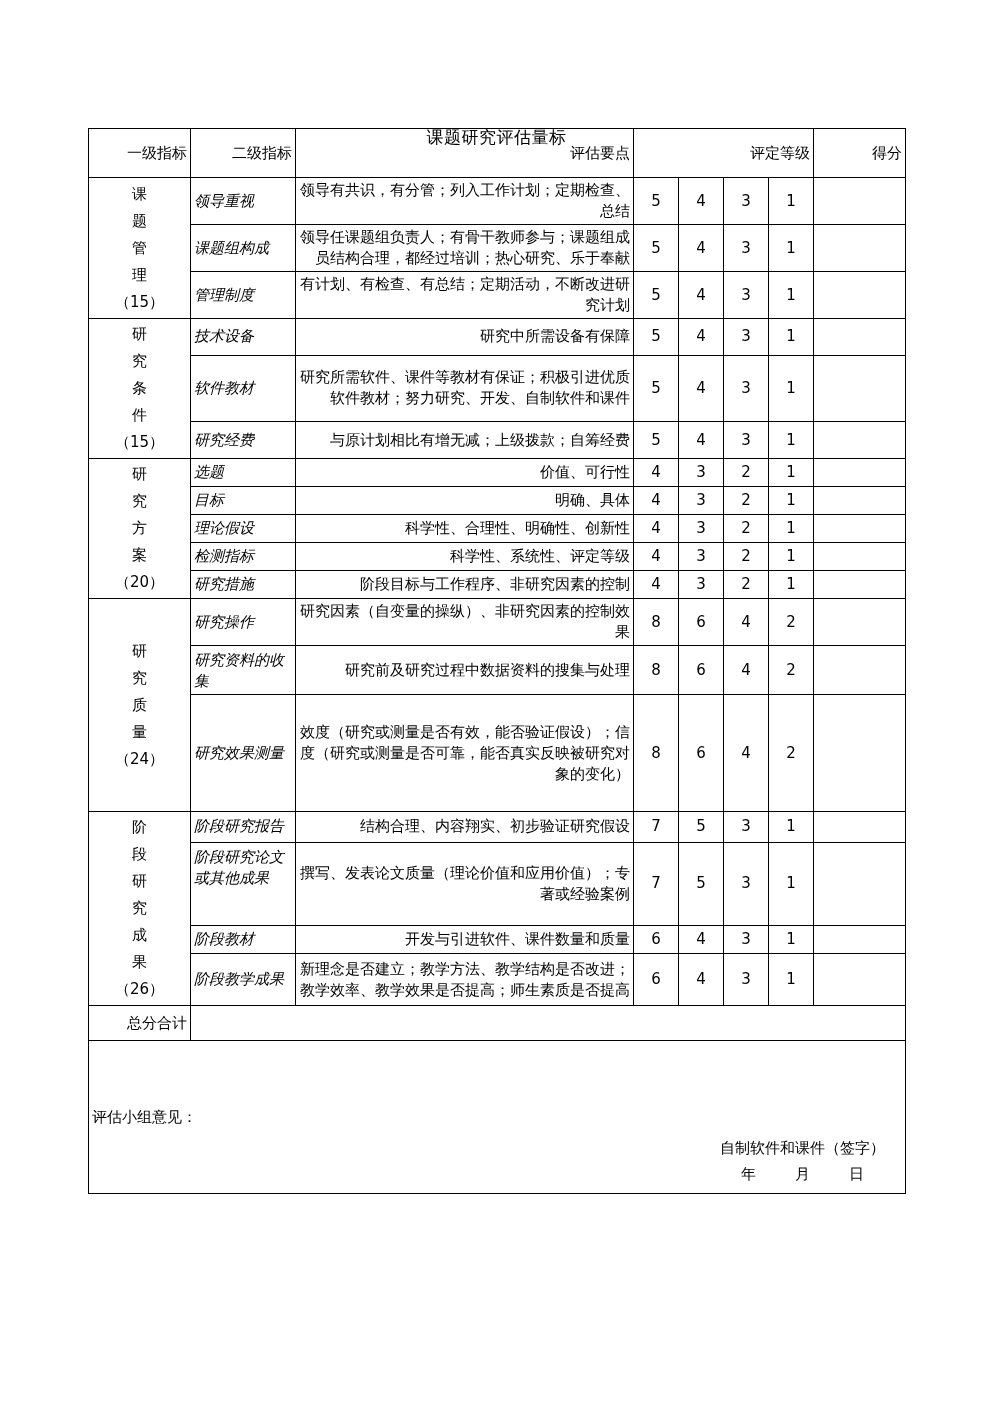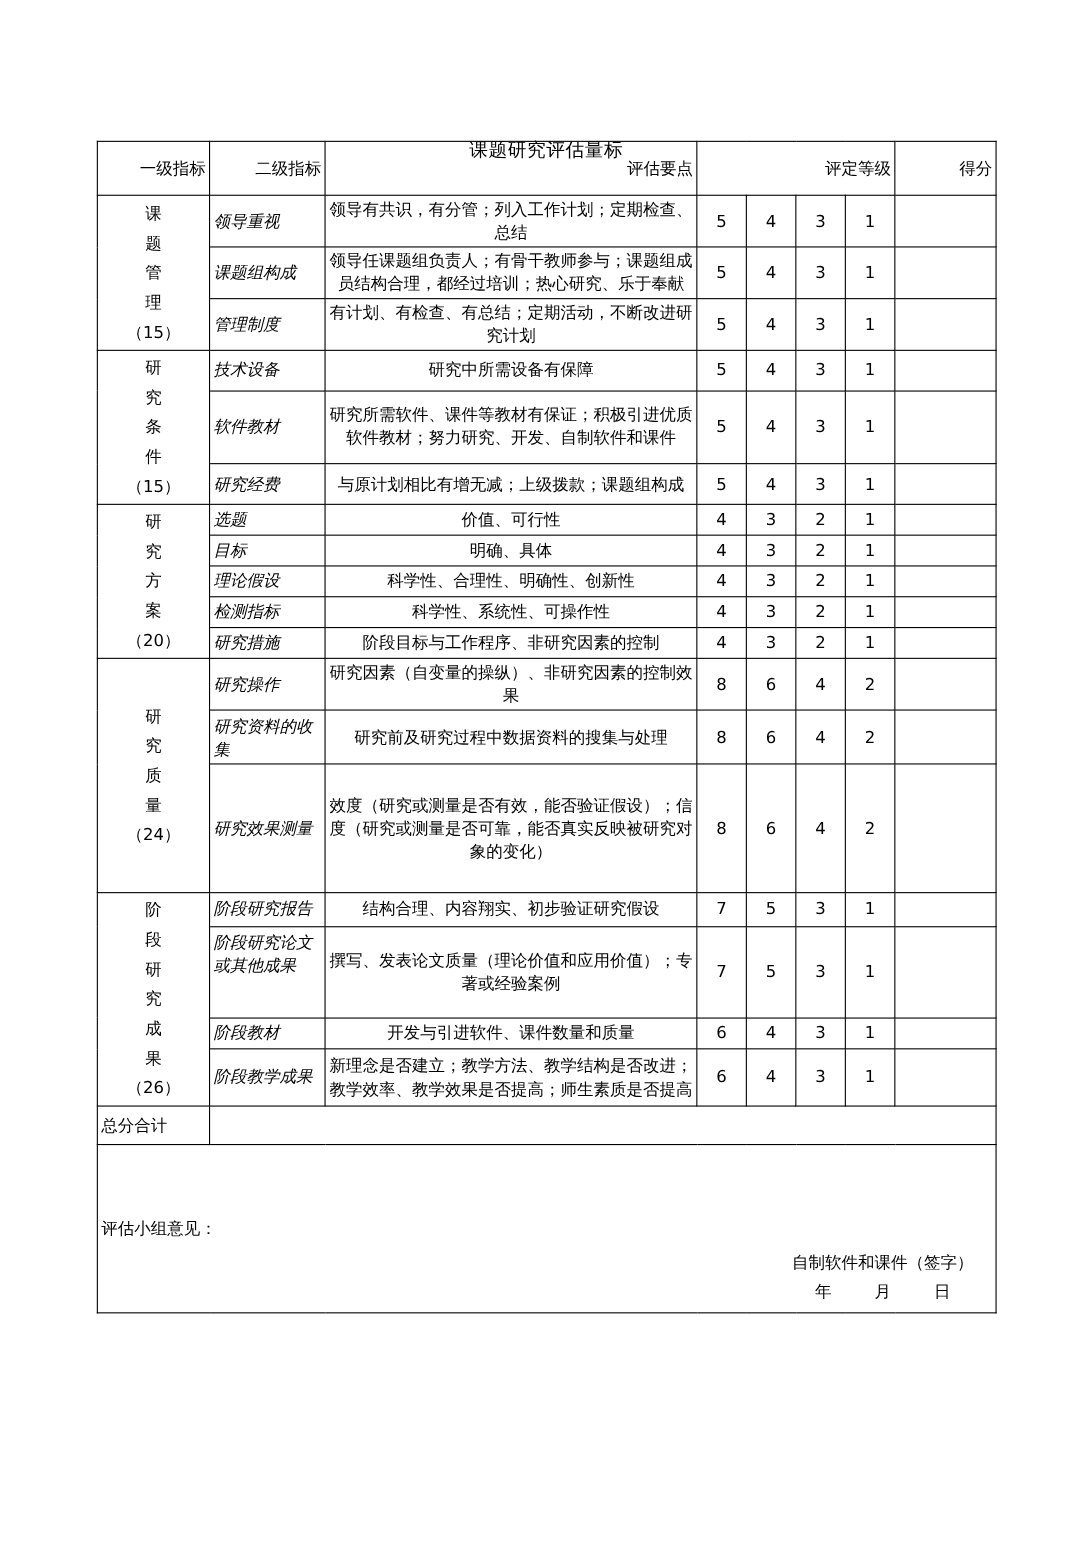--- a/index.html
+++ b/index.html
@@ -84,35 +84,35 @@
     text-align: left;
     vertical-align: middle;
     padding-left: 4px;
     font-size: 15px;
     line-height: 22px;
     font-style: italic;
   }
   .sub.topal { vertical-align: top; padding-top: 4px; }
   
   .desc {
-    text-align: center;
+    text-align: right;
     vertical-align: top;
     padding: 3px 2px 3px 4px;
     font-size: 15px;
     line-height: 24px;
   }
   .desc.mid { vertical-align: middle; }
   .score {
     text-align: center;
     vertical-align: middle;
     font-size: 15px;
   }
   .blank { }
   .total-label {
-    text-align: left;
+    text-align: right;
     padding-left: 6px;
     height: 30px;
     font-size: 15px;
   }
   .opinion-cell {
     height: 148px;
     vertical-align: top;
     padding: 4px 6px;
     position: relative;
   }
@@ -219,21 +219,21 @@
         <td class="sub">软件教材</td>
         <td class="desc">研究所需软件、课件等教材有保证；积极引进优质软件教材；努力研究、开发、自制软件和课件</td>
         <td class="score">5</td>
         <td class="score">4</td>
         <td class="score">3</td>
         <td class="score">1</td>
         <td class="blank"></td>
       </tr>
       <tr>
         <td class="sub">研究经费</td>
-        <td class="desc">与原计划相比有增无减；上级拨款；课题组构成</td>
+        <td class="desc">与原计划相比有增无减；上级拨款；自筹经费</td>
         <td class="score">5</td>
         <td class="score">4</td>
         <td class="score">3</td>
         <td class="score">1</td>
         <td class="blank"></td>
       </tr>
 
       <tr>
         <td class="cat" rowspan="5">
           <span class="stack">
@@ -265,21 +265,21 @@
         <td class="sub">理论假设</td>
         <td class="desc mid">科学性、合理性、明确性、创新性</td>
         <td class="score">4</td>
         <td class="score">3</td>
         <td class="score">2</td>
         <td class="score">1</td>
         <td class="blank"></td>
       </tr>
       <tr>
         <td class="sub">检测指标</td>
-        <td class="desc mid">科学性、系统性、可操作性</td>
+        <td class="desc mid">科学性、系统性、评定等级</td>
         <td class="score">4</td>
         <td class="score">3</td>
         <td class="score">2</td>
         <td class="score">1</td>
         <td class="blank"></td>
       </tr>
       <tr>
         <td class="sub">研究措施</td>
         <td class="desc">阶段目标与工作程序、非研究因素的控制</td>
         <td class="score">4</td>

